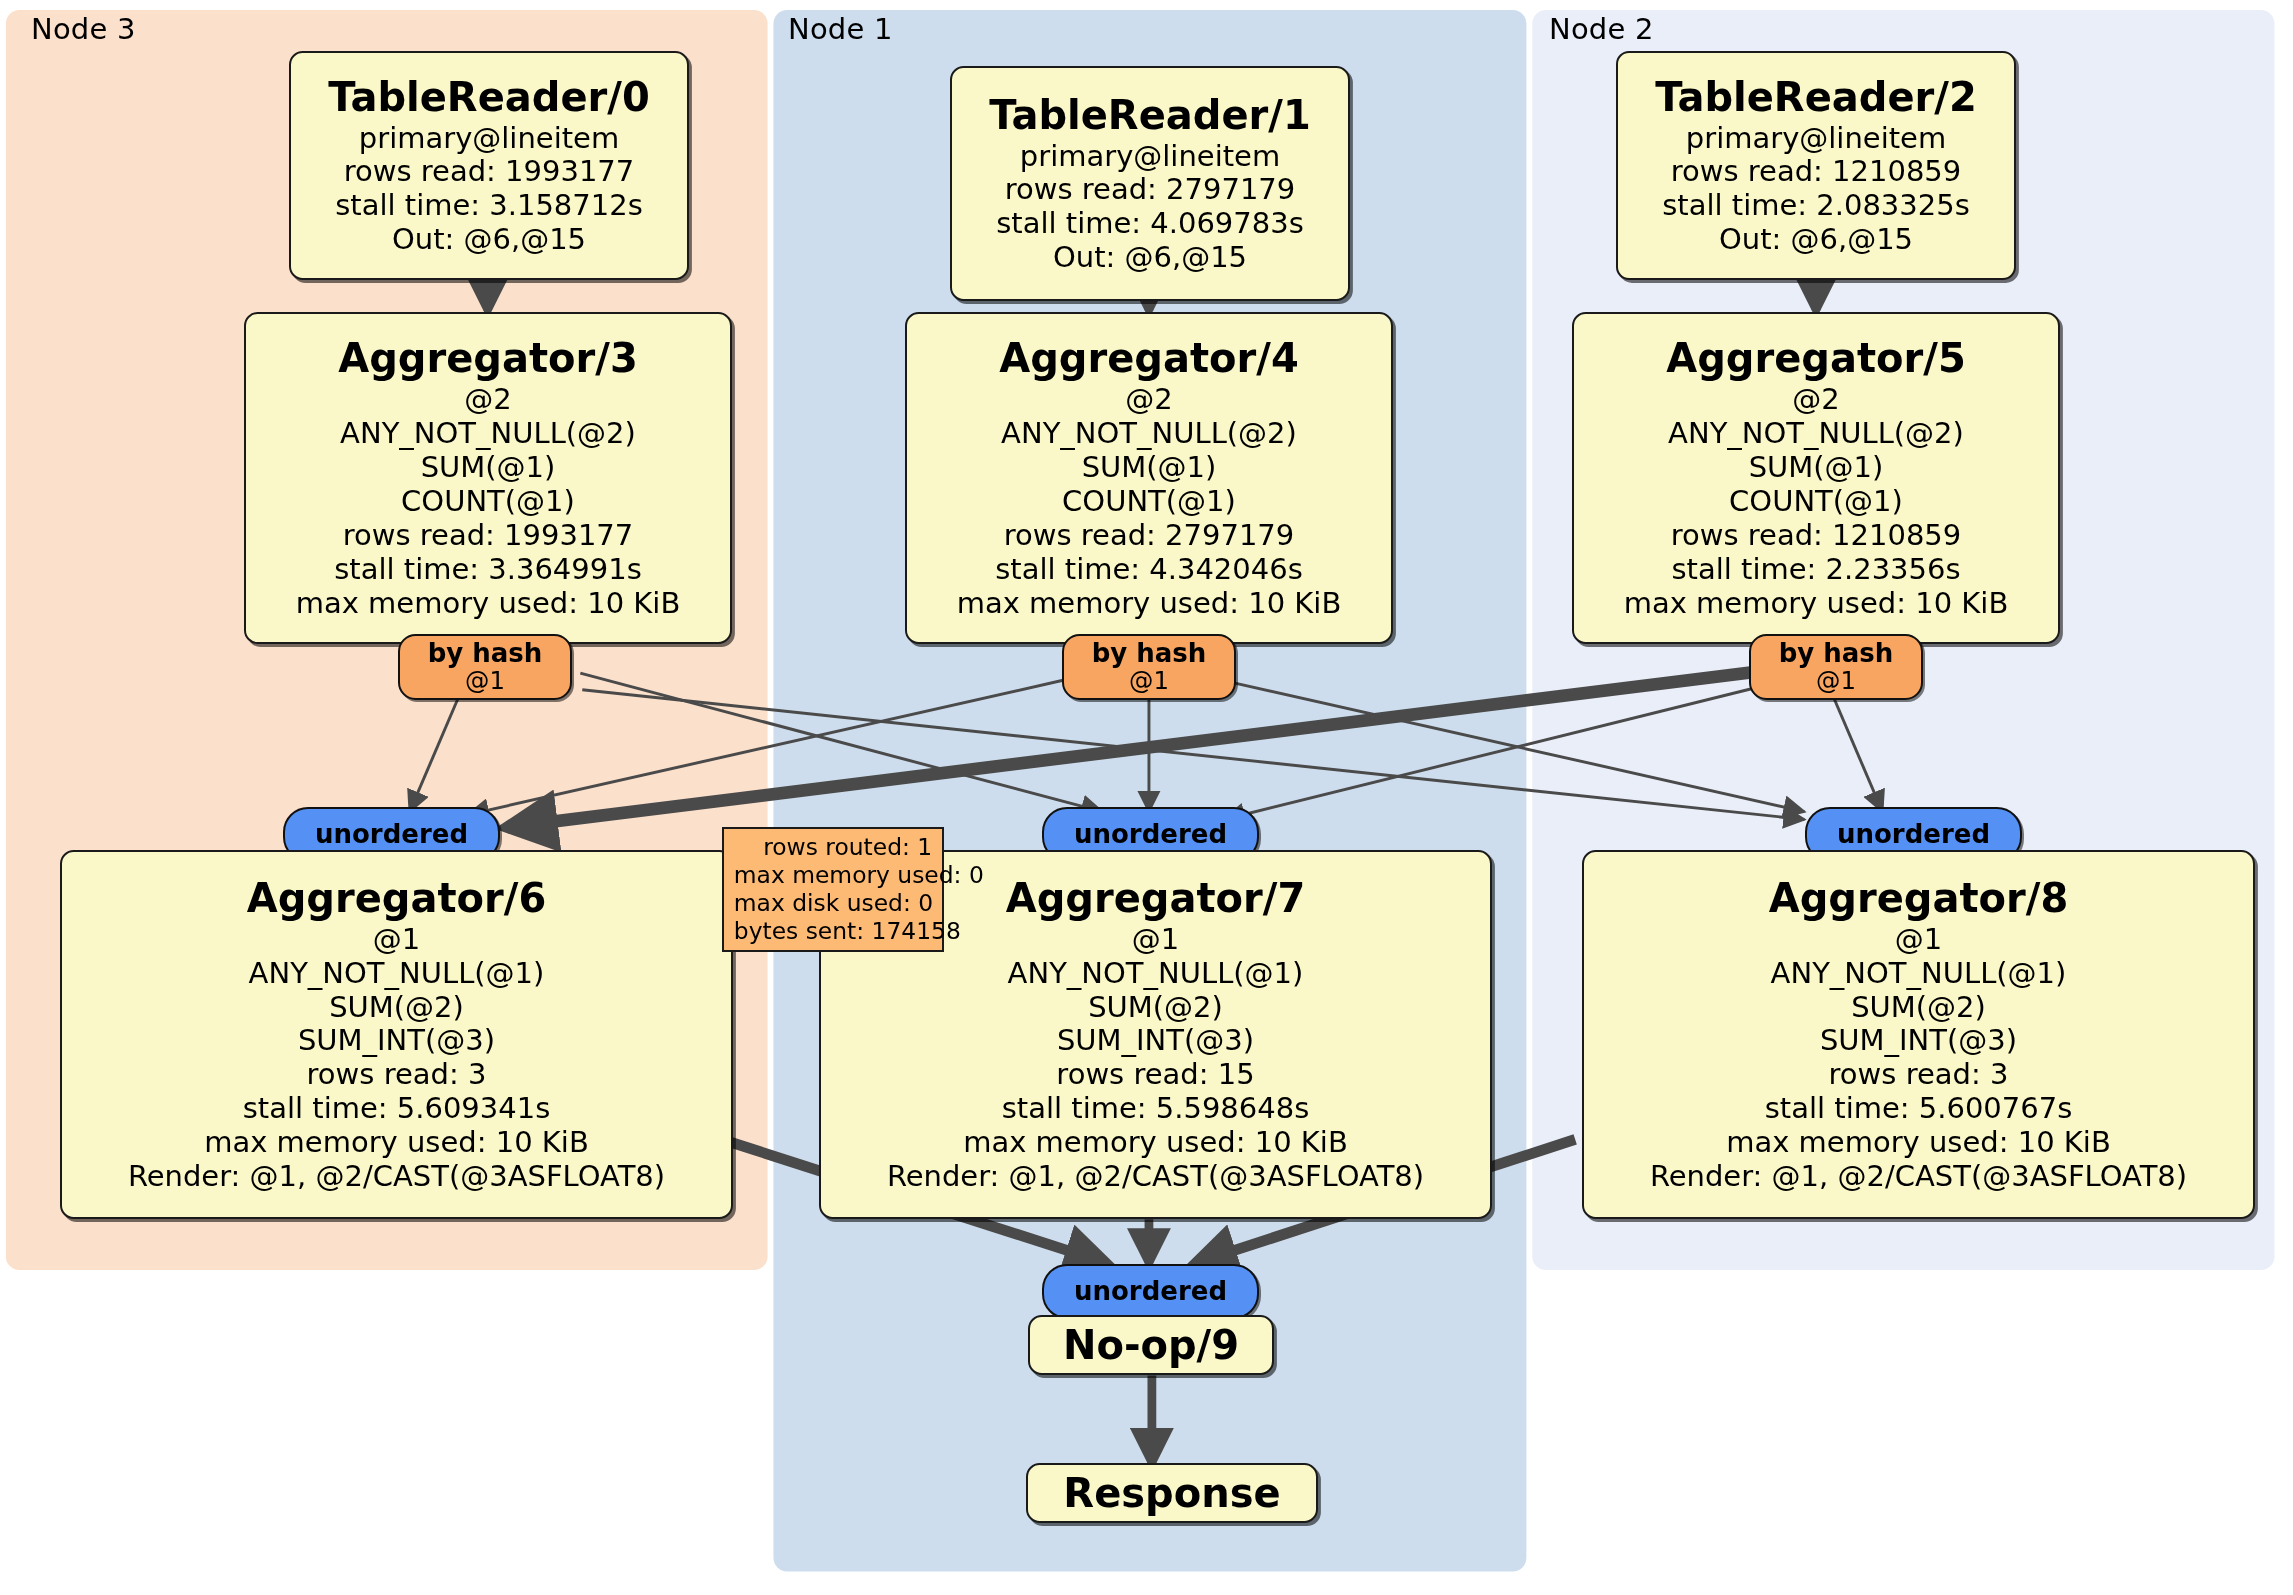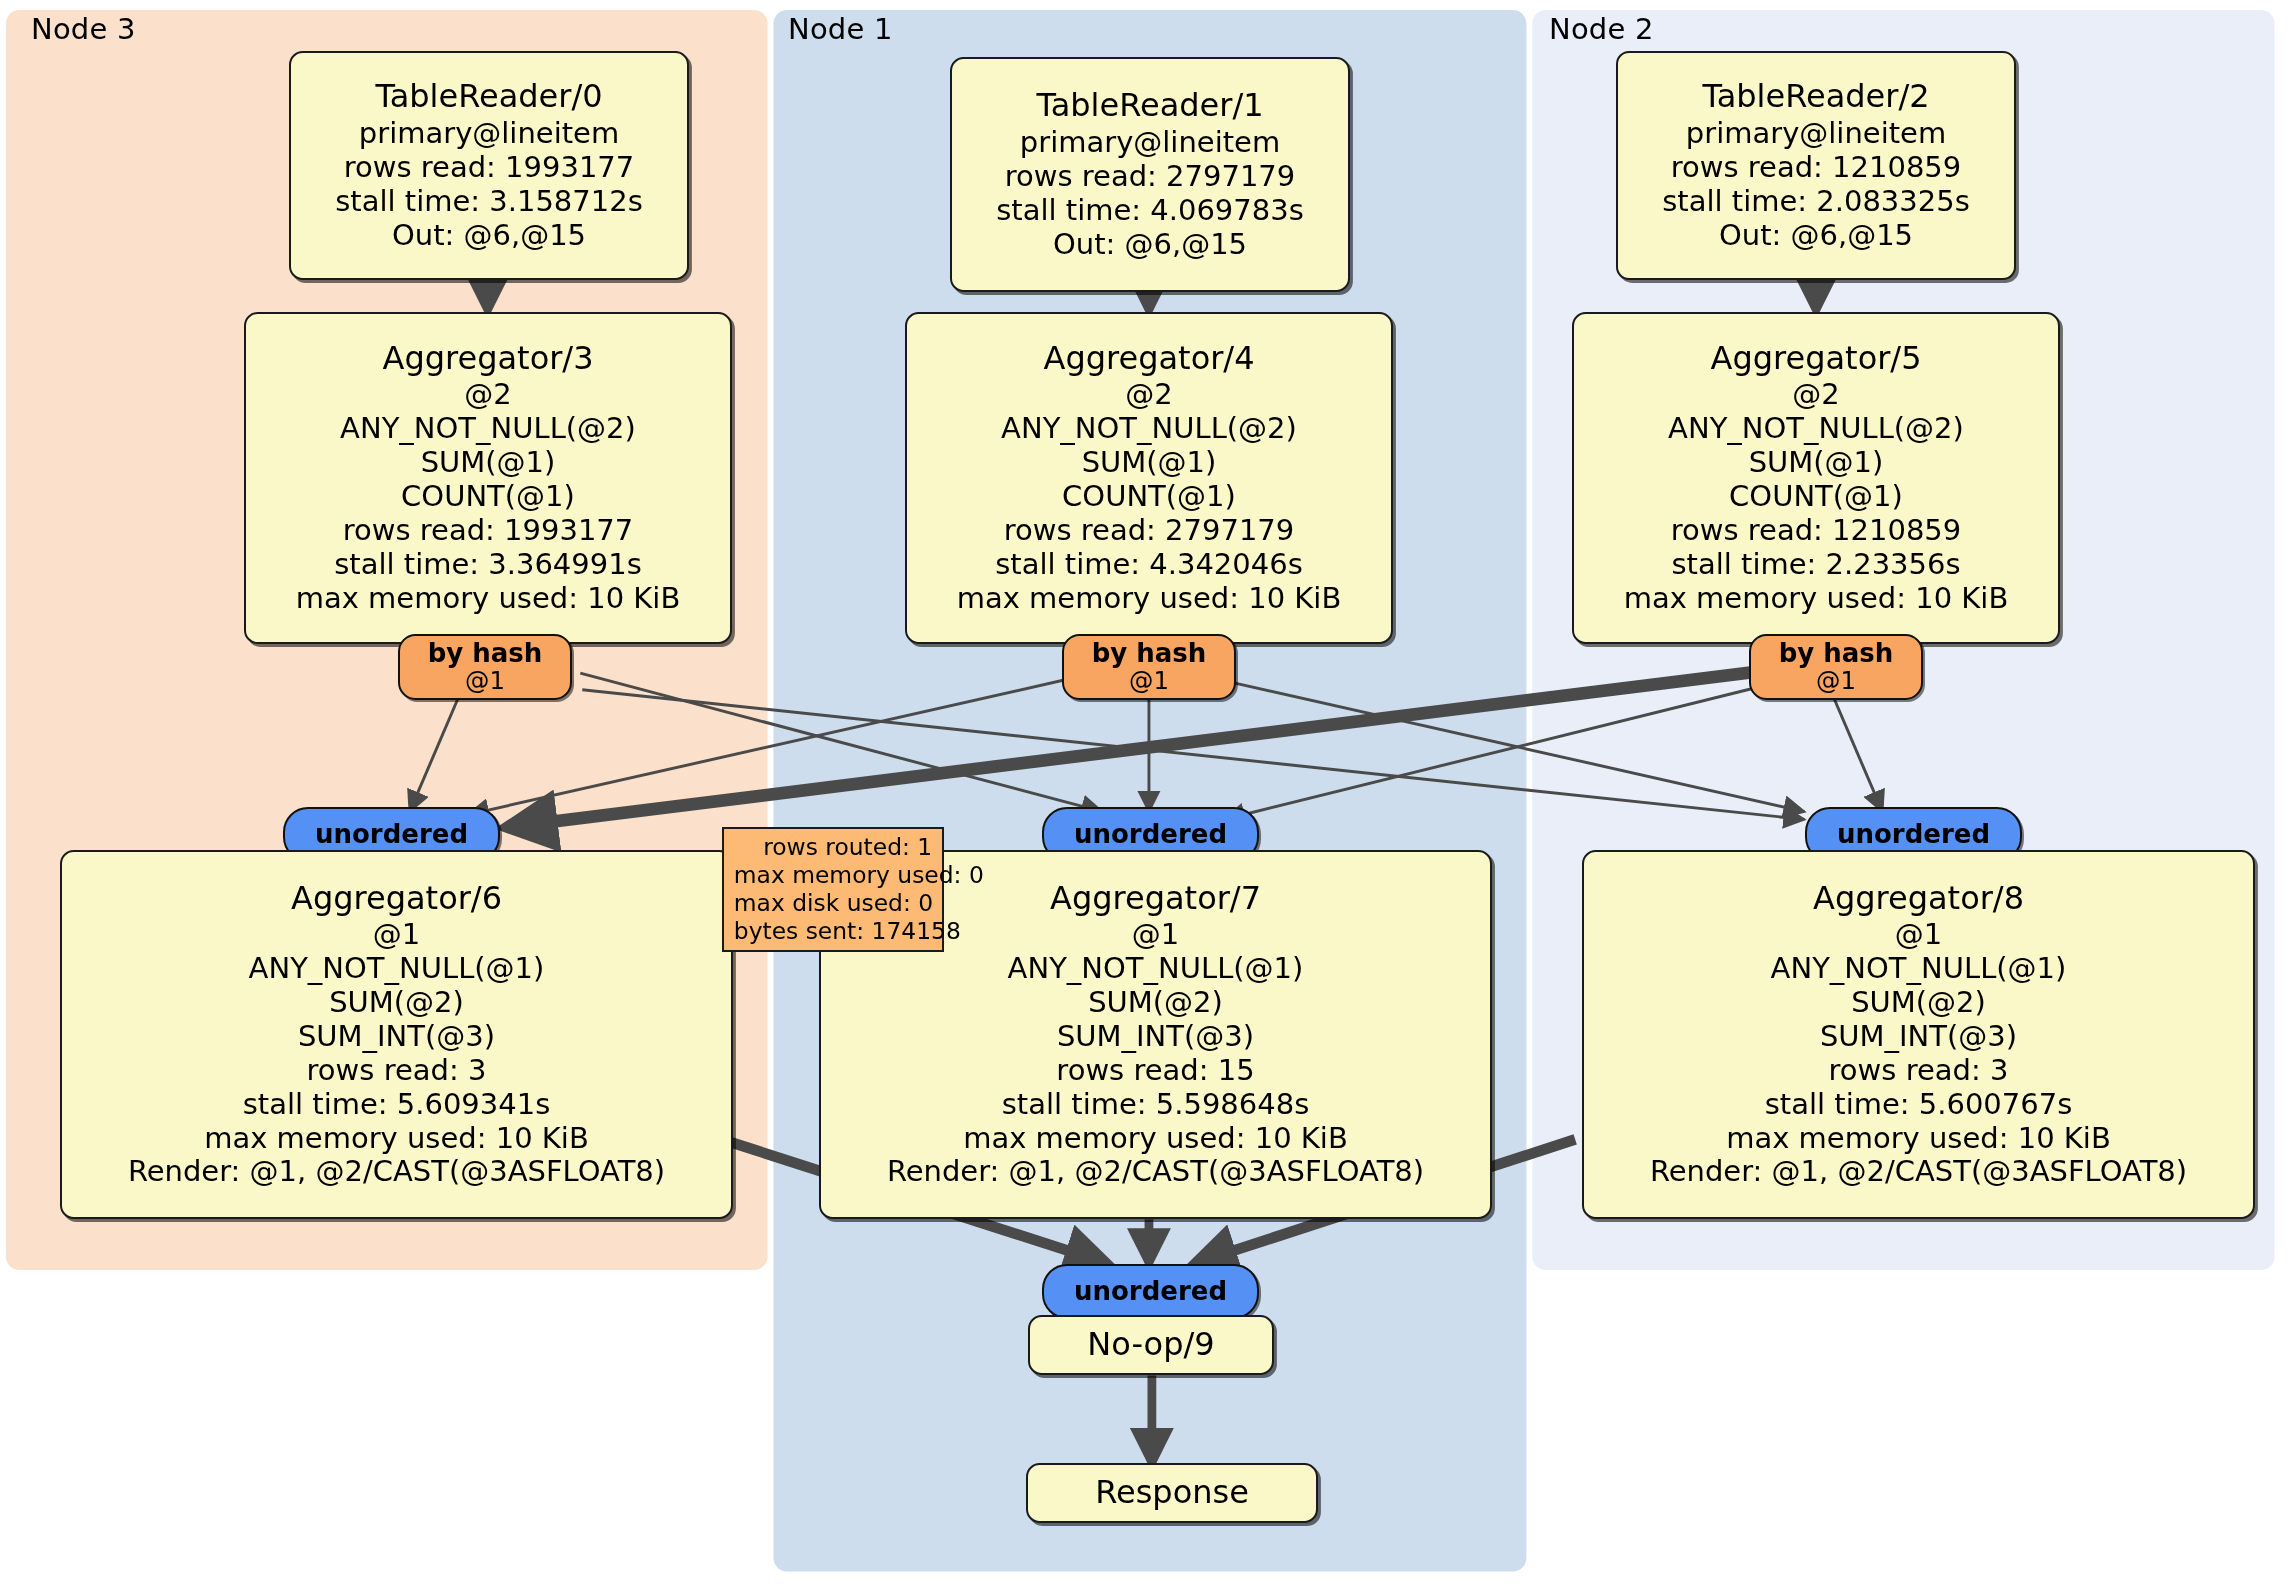--- a/index.html
+++ b/index.html
@@ -36,22 +36,22 @@
     display: flex;
     flex-direction: column;
     align-items: center;
     justify-content: center;
     text-align: center;
     line-height: 1.17;
     color: #000;
     box-shadow: 2.9px 2.9px 0 rgba(0,0,0,0.55);
   }
   .node .title {
-    font-weight: normal;
-    font-size: 32px;
+    font-weight: bold;
+    font-size: 40px;
     margin-bottom: 1px;
   }
   .node .line {
     font-size: 29px;
     white-space: nowrap;
   }
   .node.compact {
     padding: 3.9px 17.6px;
   }
   .node.compact .title {
@@ -151,21 +151,21 @@
 <div class="cluster-label" style="left:1549px; top:11.7px;">Node 2</div>
 
 <div class="node" style="left:289px; top:51px; width:400px; height:229px;">
   <div class="title">TableReader/0</div>
   <div class="line">primary@lineitem</div>
   <div class="line">rows read: 1993177</div>
   <div class="line">stall time: 3.158712s</div>
   <div class="line">Out: @6,@15</div>
 </div>
 
-<div class="node" style="left:950px; top:57px; width:400px; height:235px;">
+<div class="node" style="left:950px; top:66px; width:400px; height:235px;">
   <div class="title">TableReader/1</div>
   <div class="line">primary@lineitem</div>
   <div class="line">rows read: 2797179</div>
   <div class="line">stall time: 4.069783s</div>
   <div class="line">Out: @6,@15</div>
 </div>
 
 <div class="node" style="left:1616px; top:51px; width:400px; height:229px;border-radius:13px;">
   <div class="title">TableReader/2</div>
   <div class="line">primary@lineitem</div>

